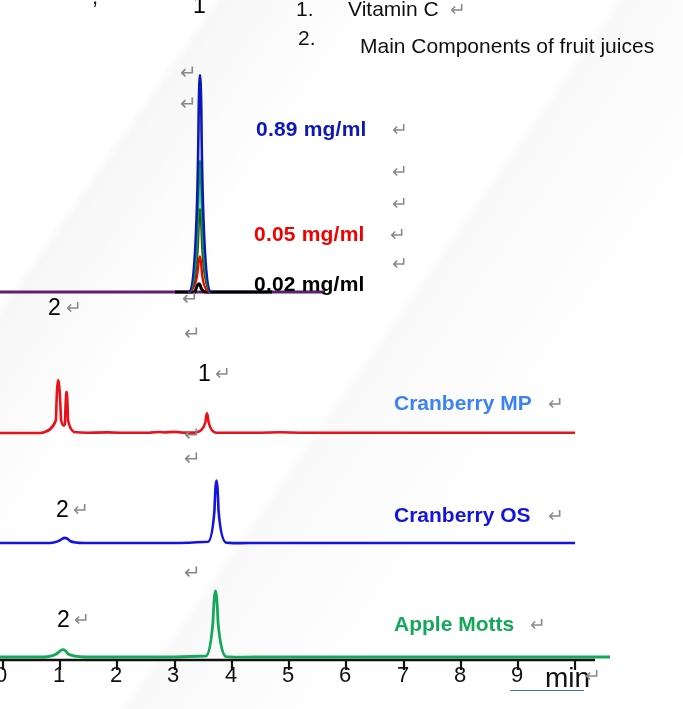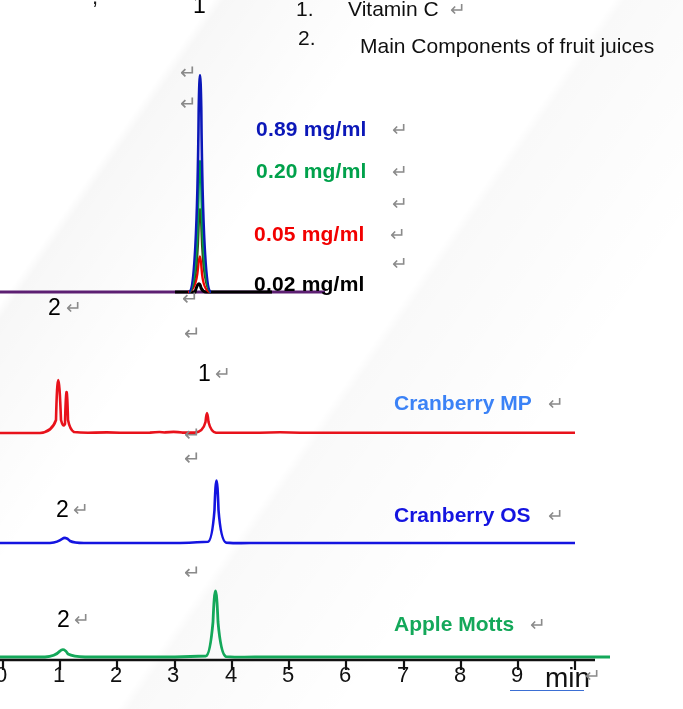--- a/index.html
+++ b/index.html
@@ -75,21 +75,20 @@
     <path d="M189,292 Q196.5,291 198.4,232 Q200,186 201.6,232 Q203.5,291 211,292" stroke="#3b4a19" stroke-width="2.4" fill="none"></path>
 
     <path d="M189,292 Q196.8,291 198.6,190 Q200,132 201.4,190 Q203.2,291 211,292" stroke="#00a14b" stroke-width="2.4" fill="none"></path>
 
     <path d="M189,292 Q196.9,291 198.7,110 Q200,40 201.3,110 Q203.1,291 211,292" stroke="#0b17b8" stroke-width="2.6" fill="none"></path>
   </svg>
 
   <div class="lbl conc" style="left:256px;top:118px;color:#0b17b8;">0.89 mg/ml</div>
   <div class="lbl pilcrow" style="left:392px;top:120px;">↵</div>
 
-  <div class="lbl conc" style="left:256px;top:160px;color:#00a14b;">0.20 mg/ml</div>
   <div class="lbl pilcrow" style="left:392px;top:162px;">↵</div>
 
   <div class="lbl pilcrow" style="left:392px;top:194px;">↵</div>
 
   <div class="lbl conc" style="left:254px;top:223px;color:#f20000;text-align:center;">0.05 mg/ml</div>
   <div class="lbl pilcrow" style="left:390px;top:225px;">↵</div>
 
   <div class="lbl conc" style="left:254px;top:252px;color:#000000;margin-top:21px;">0.02 mg/ml</div>
   <div class="lbl pilcrow" style="left:392px;top:254px;">↵</div>
 

